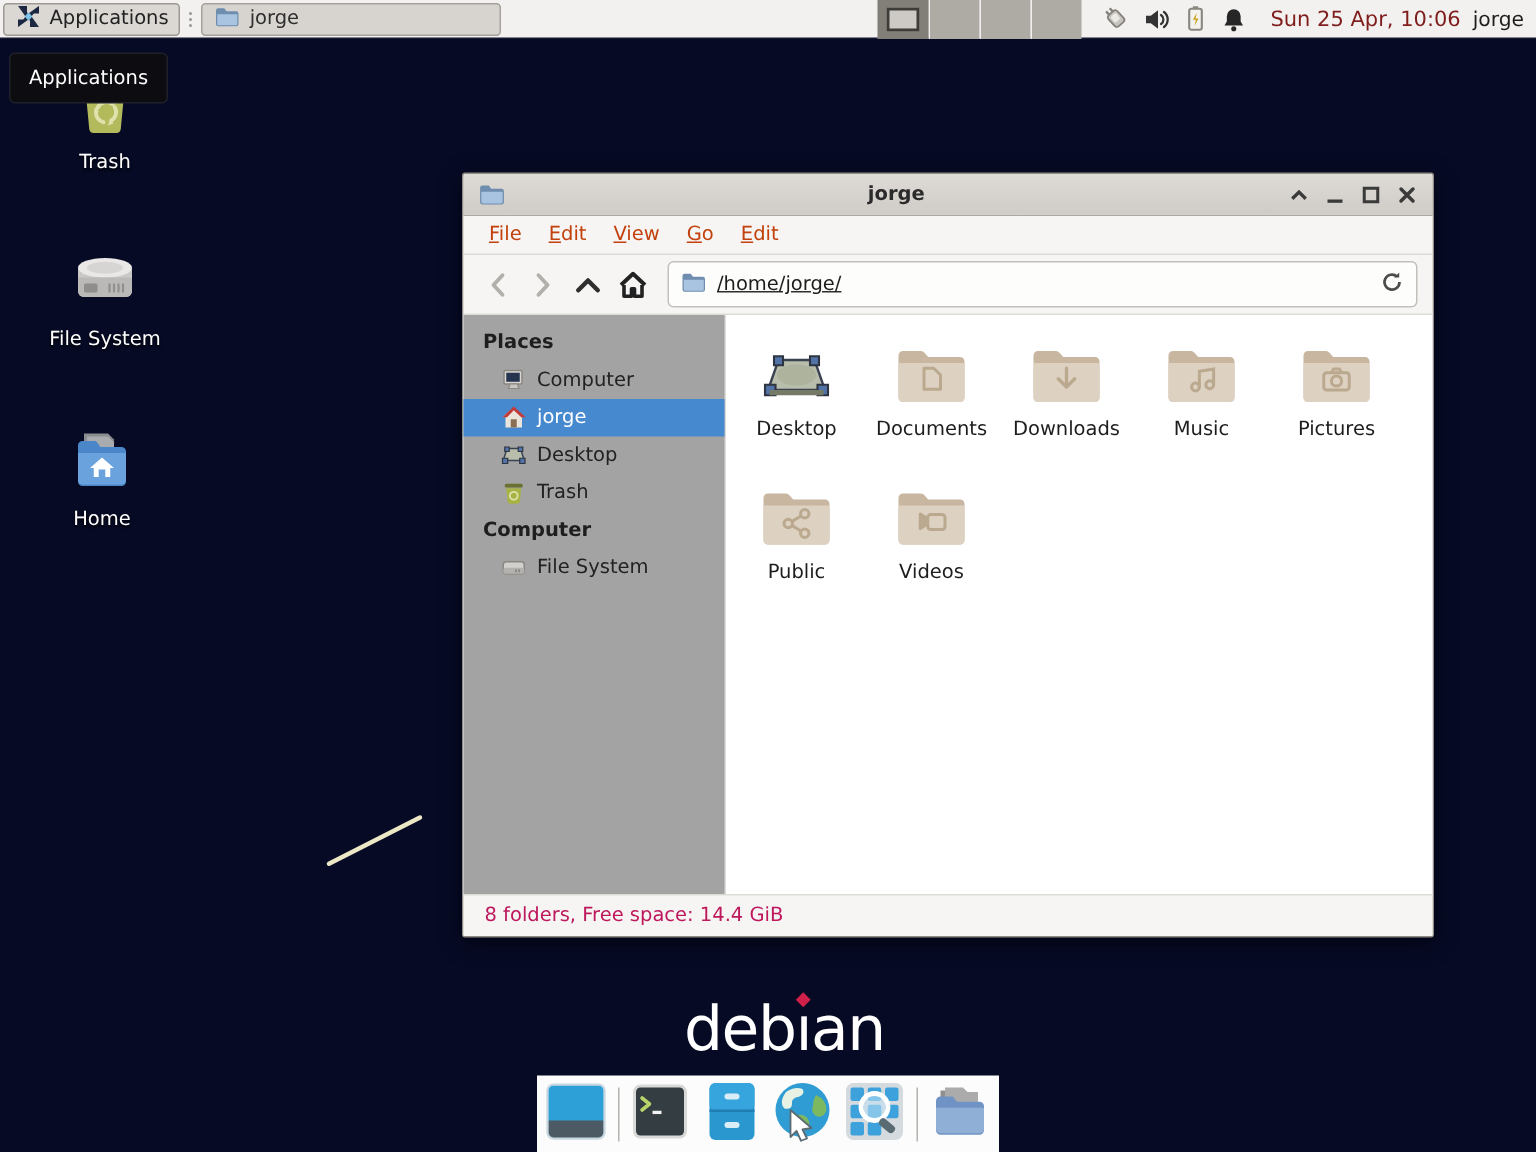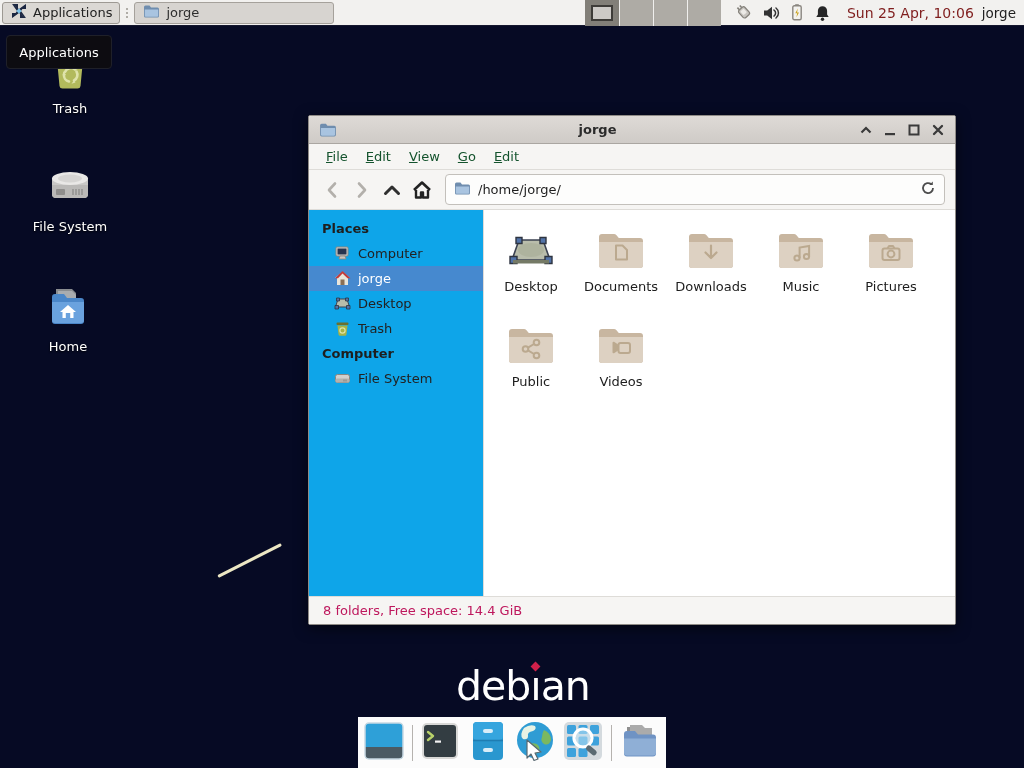--- a/index.html
+++ b/index.html
@@ -89,35 +89,35 @@
     border-radius:2px 2px 0 0;
   }
   .titlebar .wicon { width:18px; height:15px; }
   .titlebar .wtitle { flex:1; text-align:center; font-weight:bold; color:#2b2b2b; }
   .win-controls { display:flex; align-items:center; gap:9px; }
   .win-controls .wc { width:15px; height:15px; display:flex; align-items:center; justify-content:center; }
   .menubar {
     height:26px; background:#f6f5f3; border-bottom:1px solid #dedcd8;
     display:flex; align-items:center; padding-left:8px;
   }
-  .menu-item { padding:3px 9px; color:#14532d; }
+  .menu-item { padding:3px 9px; color:#c2410c; }
   .menu-item::first-letter { text-decoration:underline; }
   .toolbar {
     height:40px; background:#f6f5f3; border-bottom:1px solid #dedcd8;
     display:flex; align-items:center; padding:0 10px; gap:4px;
   }
   .tool-btn { width:26px; height:26px; display:flex; align-items:center; justify-content:center; border-radius:3px; }
   .pathbar {
     flex:1; height:31px; margin-left:6px; background:#fdfdfc;
     border:1px solid #c3c0bb; border-radius:4px;
-    display:flex; align-items:center; padding:0 8px; gap:7px;
+    display:flex; align-items:center; padding:0 8px; gap:7px;text-decoration:underline;
   }
   .pathbar .ptext { flex:1; color:#1d1d1d; }
   .win-body { flex:1; display:flex; min-height:0; background:#fff; }
-  .sidebar { width:175px; border-right:1px solid #dedcd8; background:#0ea5e9; padding-top:6px; }
+  .sidebar { width:175px; border-right:1px solid #dedcd8; background:#a3a3a3; padding-top:6px; }
   .side-header { font-weight:bold; color:#1e1e1e; padding:5px 0 5px 13px; }
   .side-row { display:flex; align-items:center; gap:7px; padding:4px 0 4px 25px; color:#222; }
   .side-row .sic { width:17px; height:17px; flex:0 0 auto; }
   .side-row.selected { background:#4689cf; color:#fff; }
   .files { flex:1; padding:16px 0 0 2px; display:flex; flex-wrap:wrap; align-content:flex-start; }
   .tile { width:90px; height:95px; display:flex; flex-direction:column; align-items:center; }
   .tile .fic { width:48px; height:40px; margin-top:5px; }
   .tile .fname { margin-top:8px; color:#1d1d1d; }
   .statusbar {
     height:28px; background:#f6f5f3; border-top:1px solid #dedcd8;

